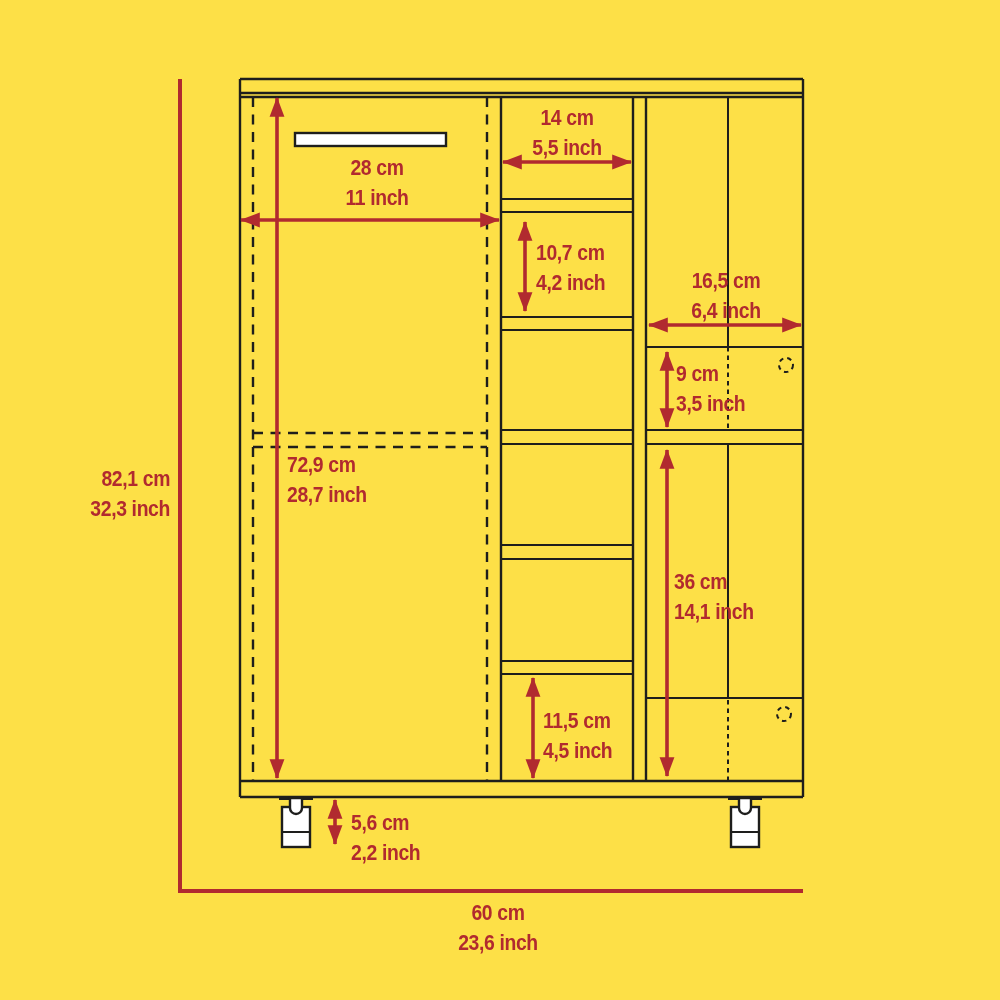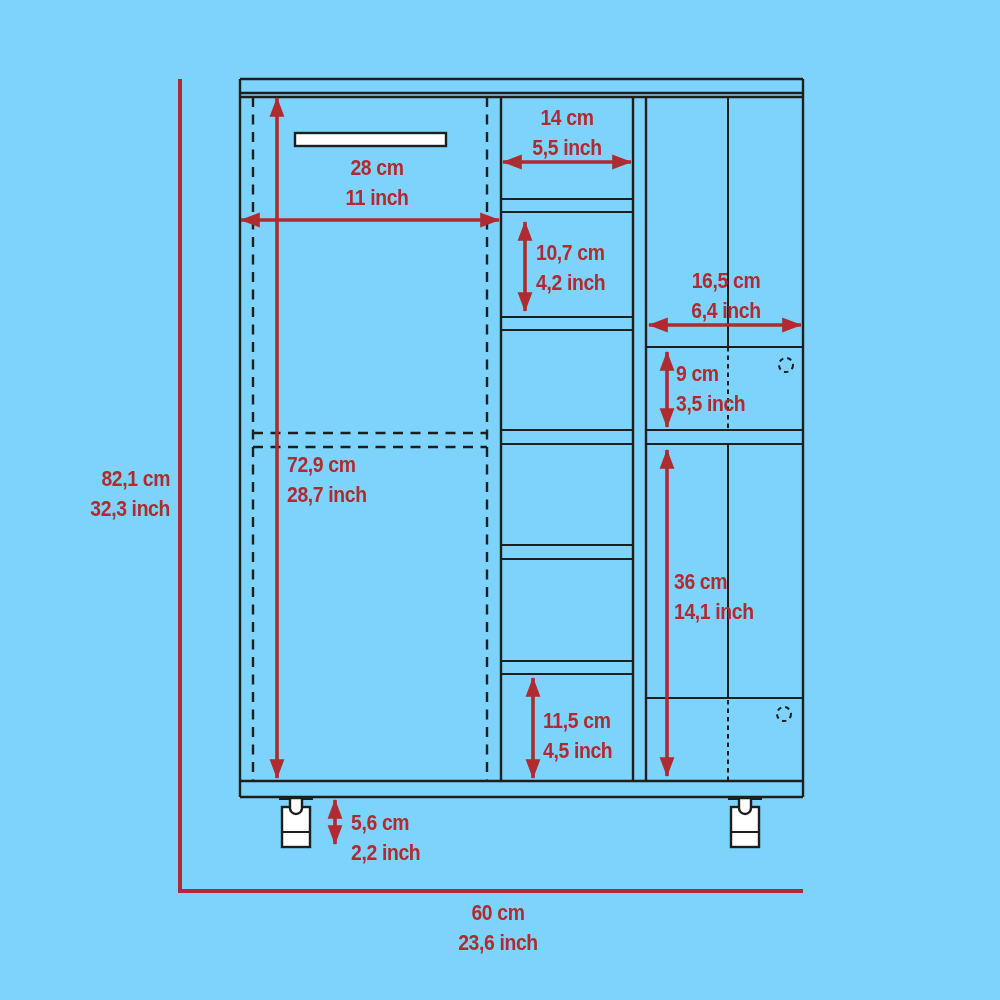--- a/index.html
+++ b/index.html
@@ -1,17 +1,17 @@
 <!DOCTYPE html>
 <html style="--red: #b12a2f; --line: #1e1e1c;"><head>
 <meta charset="utf-8">
 <style>
   :root{ --red:#b12a2f; --line:#1e1e1c; }
   html,body{margin:0;padding:0;background:#fff;}
-  .stage{position:relative;width:1000px;height:1000px;background:#7dd3fc;overflow:hidden;
+  .stage{position:relative;width:1000px;height:1000px;background:#fde047;overflow:hidden;
          font-family:"Liberation Sans",sans-serif;}
   .stage svg{position:absolute;left:0;top:0;}
   
   .k {stroke:var(--line);stroke-width:2.4;fill:none;}
   .k2{stroke:var(--line);stroke-width:2;fill:none;}
   .kd{stroke:var(--line);stroke-width:2.4;fill:none;stroke-dasharray:10 7.5;}
   .kc{stroke:var(--line);stroke-width:2;fill:none;stroke-dasharray:4.5 4;}
   .fw{fill:#fff;stroke:var(--line);stroke-width:2.4;}
   .fb{fill:var(--line);stroke:none;}
   

